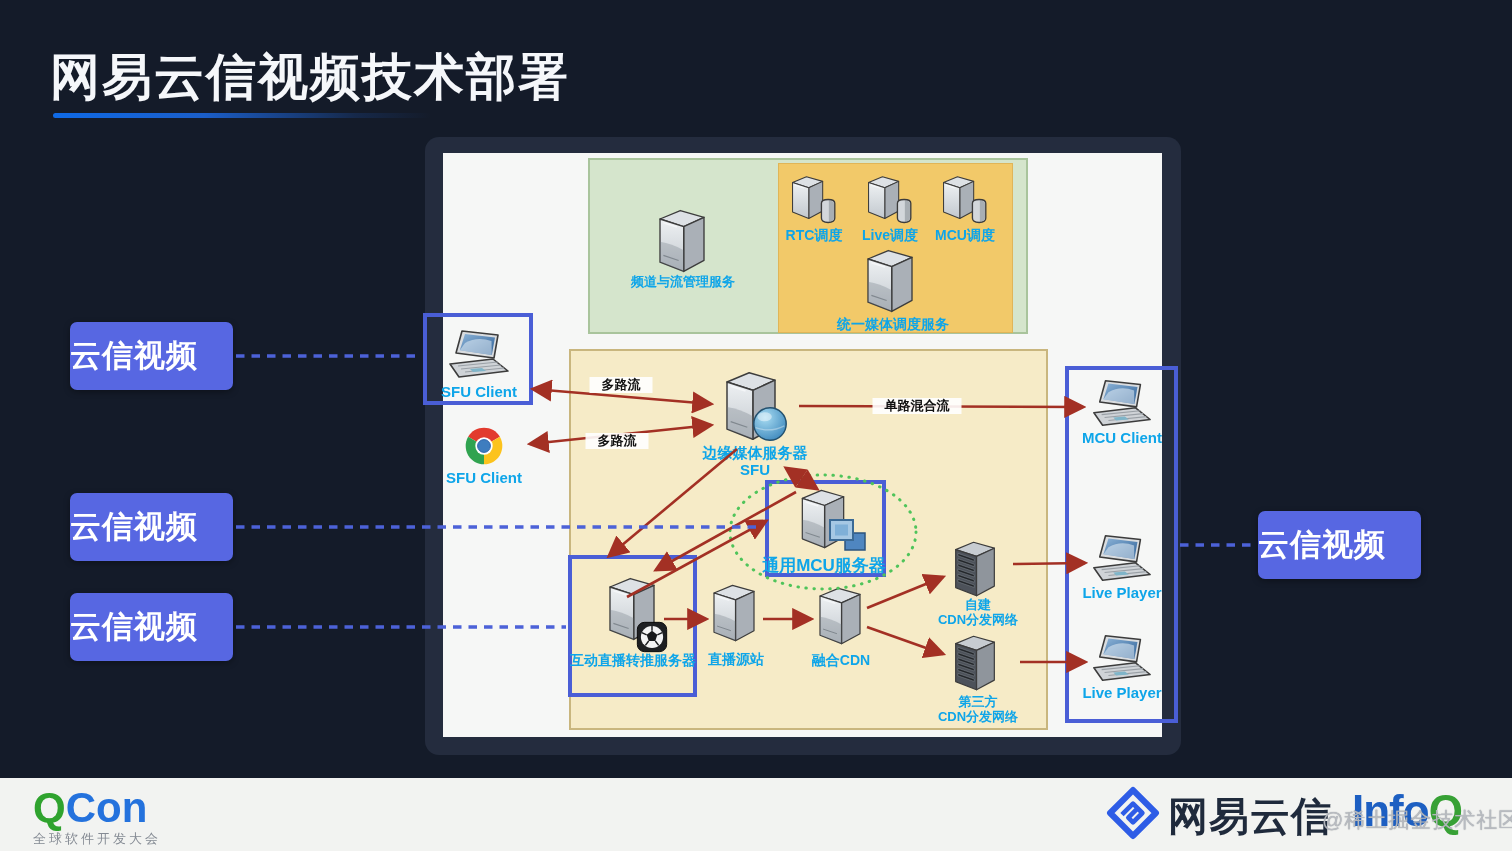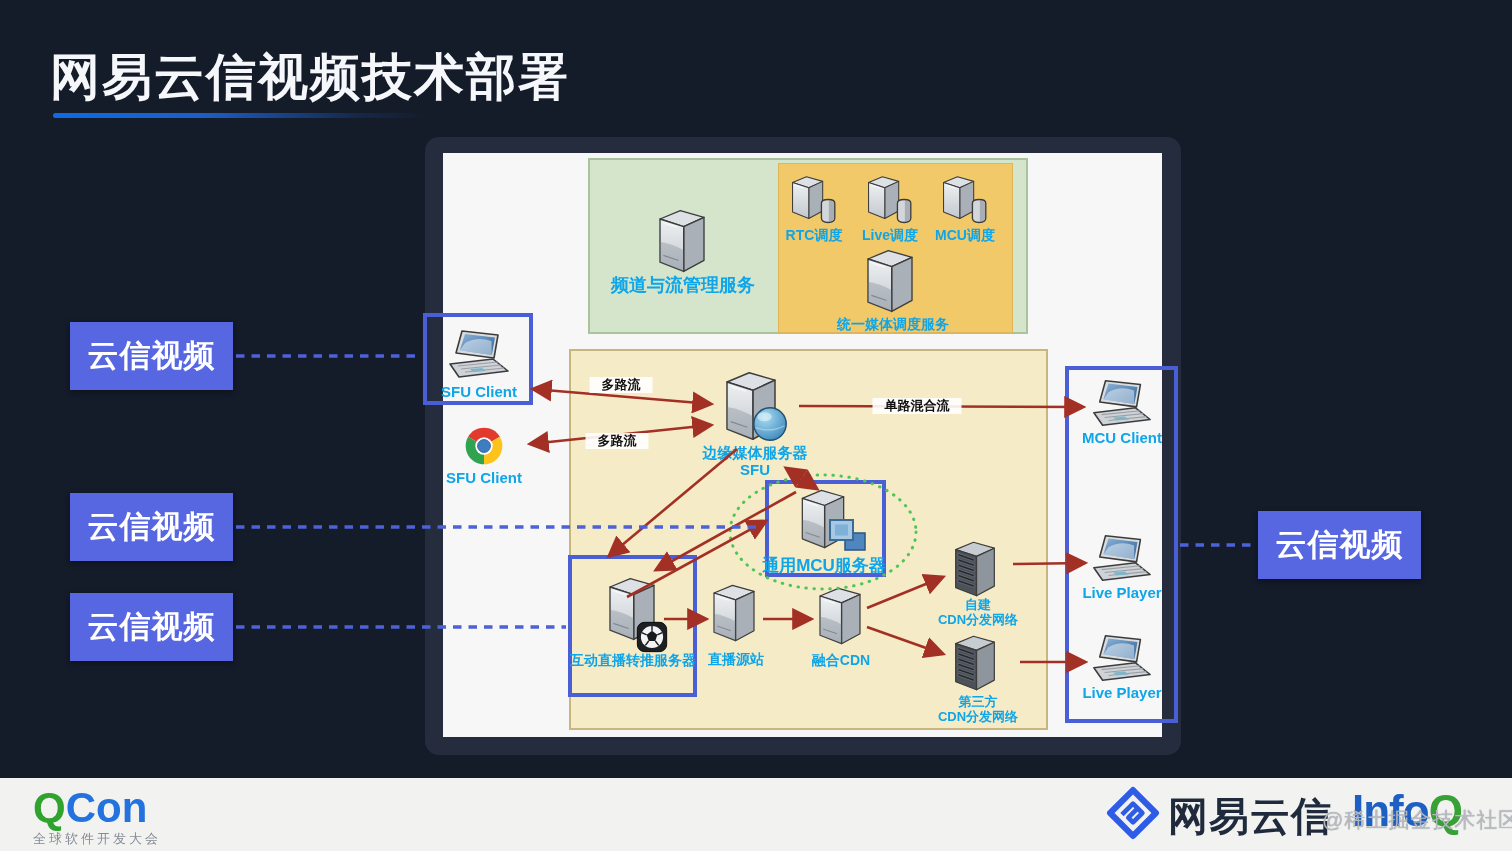--- a/index.html
+++ b/index.html
@@ -8,22 +8,22 @@
   .stage { position:relative; width:1512px; height:851px; background:#141b29; }
 
   
   .page-title { position:absolute; left:50px; top:44px; font-size:50px; font-weight:800;
                 color:#f5f7fa; letter-spacing:2px; }
   .title-underline { position:absolute; left:53px; top:113px; width:378px; height:5px;
                 border-radius:3px;
                 background:linear-gradient(90deg,#0f6ae6 0%,#1b5ec8 40%,rgba(27,80,170,0.25) 80%,rgba(20,40,80,0) 100%); }
 
   
-  .chip { position:absolute; width:163px; height:68px; background:#5767e2; border-radius:0;
-          display:flex; align-items:center; justify-content:center;
+  .chip { position:absolute; width:163px; height:68px; background:#5767e2; border-radius:7px;
+          display:flex; align-items:center; justify-content:flex-start;
           color:#ffffff; font-size:31px; font-weight:700; letter-spacing:1px;
           box-shadow:0 2px 6px rgba(0,0,0,0.35); z-index:3; }
 
   
   .panel  { position:absolute; left:425px; top:137px; width:756px; height:618px;
             background:#242c3e; border-radius:14px; z-index:1; }
   .white  { position:absolute; left:443px; top:153px; width:719px; height:584px;
             background:#f6f7f6; z-index:2; }
   .zone   { position:absolute; z-index:3; }
   .zone-green  { left:588px; top:158px; width:440px; height:176px; background:#d5e5cc;
@@ -191,21 +191,21 @@
   <div class="zone zone-yellow"></div>
 
   <div class="bluebox" style="left:423px;top:313px;width:110px;height:92px;"></div>
   <div class="bluebox" style="left:568px;top:555px;width:129px;height:142px;"></div>
   <div class="bluebox" style="left:765px;top:480px;width:121px;height:97px;"></div>
   <div class="bluebox" style="left:1065px;top:366px;width:113px;height:357px;"></div>
 
   <svg class="icon" style="left:656px;top:208px;width:52px;height:66px;">
       <use href="#tower"></use>
     </svg>
-  <div class="nlabel" style="left:683px;top:273px;font-size:18px;">频道与流管理服务</div>
+  <div class="nlabel" style="left:683px;top:273px;font-size:13px;">频道与流管理服务</div>
 
   <svg class="icon" style="left:789px;top:175px;width:50px;height:52px;">
       <use href="#tower-pod"></use>
     </svg>
   <div class="nlabel" style="left:814px;top:227px;font-size:14px;">RTC调度</div>
 
   <svg class="icon" style="left:865px;top:175px;width:50px;height:52px;">
       <use href="#tower-pod"></use>
     </svg>
   <div class="nlabel" style="left:890px;top:227px;font-size:14px;">Live调度</div>

